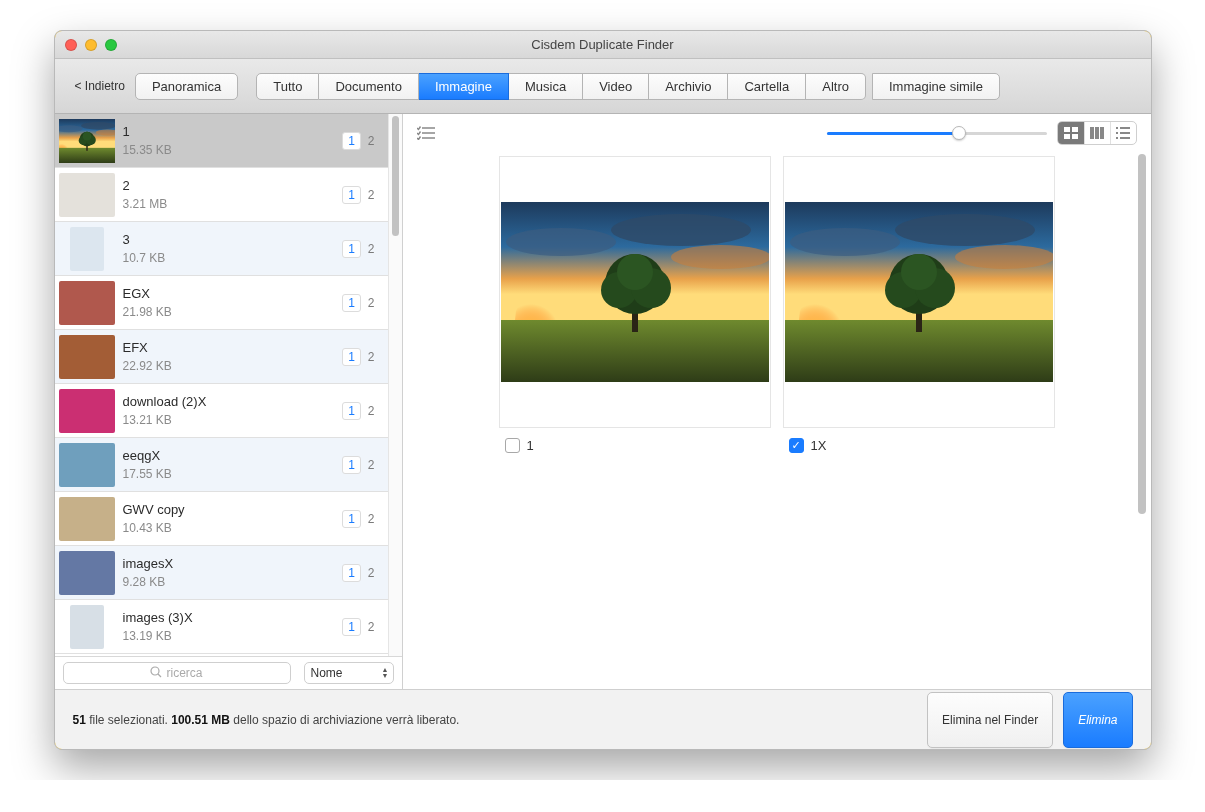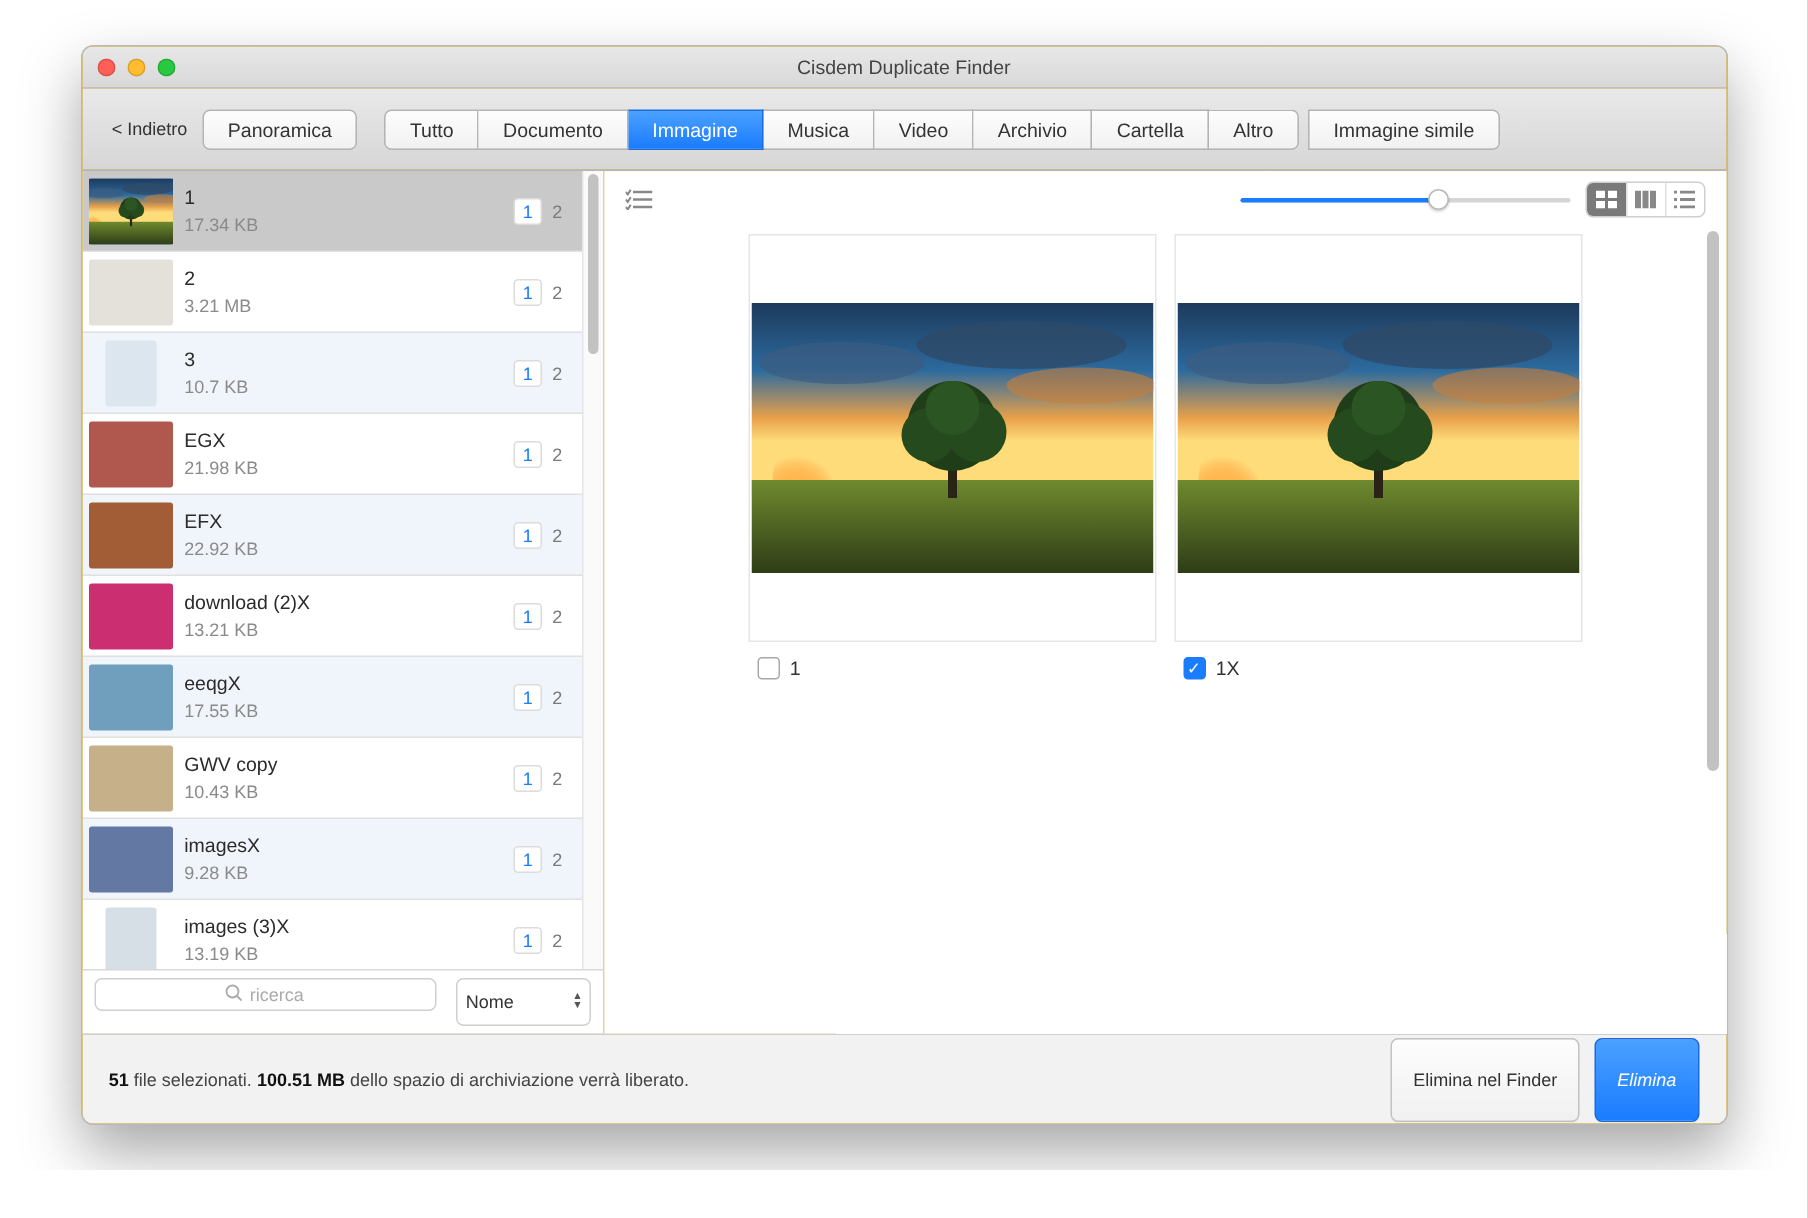--- a/index.html
+++ b/index.html
@@ -123,21 +123,21 @@
   text-align: center;
   color: #aaa;
   background:#fff;
   display:flex;
   align-items:center;
   justify-content:center;
   gap:4px;
 }
 .sort-select {
   width: 90px;
-  height: 32px;
+  height: 22px;
   border: 1px solid #cfcfcf;
   border-radius: 5px;
   background:#fff;
   font-size:12px;
   color:#333;
   padding-left:6px;
   display:flex;
   align-items:center;
   justify-content:space-between;
   padding-right:4px;
@@ -280,21 +280,21 @@
     <rect y="118" width="268" height="62" fill="url(#grass)"></rect>
     <rect x="131" y="96" width="6" height="34" fill="#2a2416"></rect>
     <circle cx="134" cy="82" r="30" fill="#1f3d18"></circle>
     <circle cx="118" cy="88" r="18" fill="#254a1d"></circle>
     <circle cx="150" cy="86" r="20" fill="#254a1d"></circle>
     <circle cx="134" cy="70" r="18" fill="#2b5522"></circle>
   </svg>
     </div>
     <div class="row-text">
       <div class="row-name">1</div>
-      <div class="row-size">17.34 KB</div>
+      <div class="row-size">15.35 KB</div>
     </div>
     <div class="row-counts">
       <span class="c1">1</span>
       <span class="c2">2</span>
     </div>
             </div>
             <div class="row">
     <div class="thumb " style="background:#e4e1db">
       
     </div>

